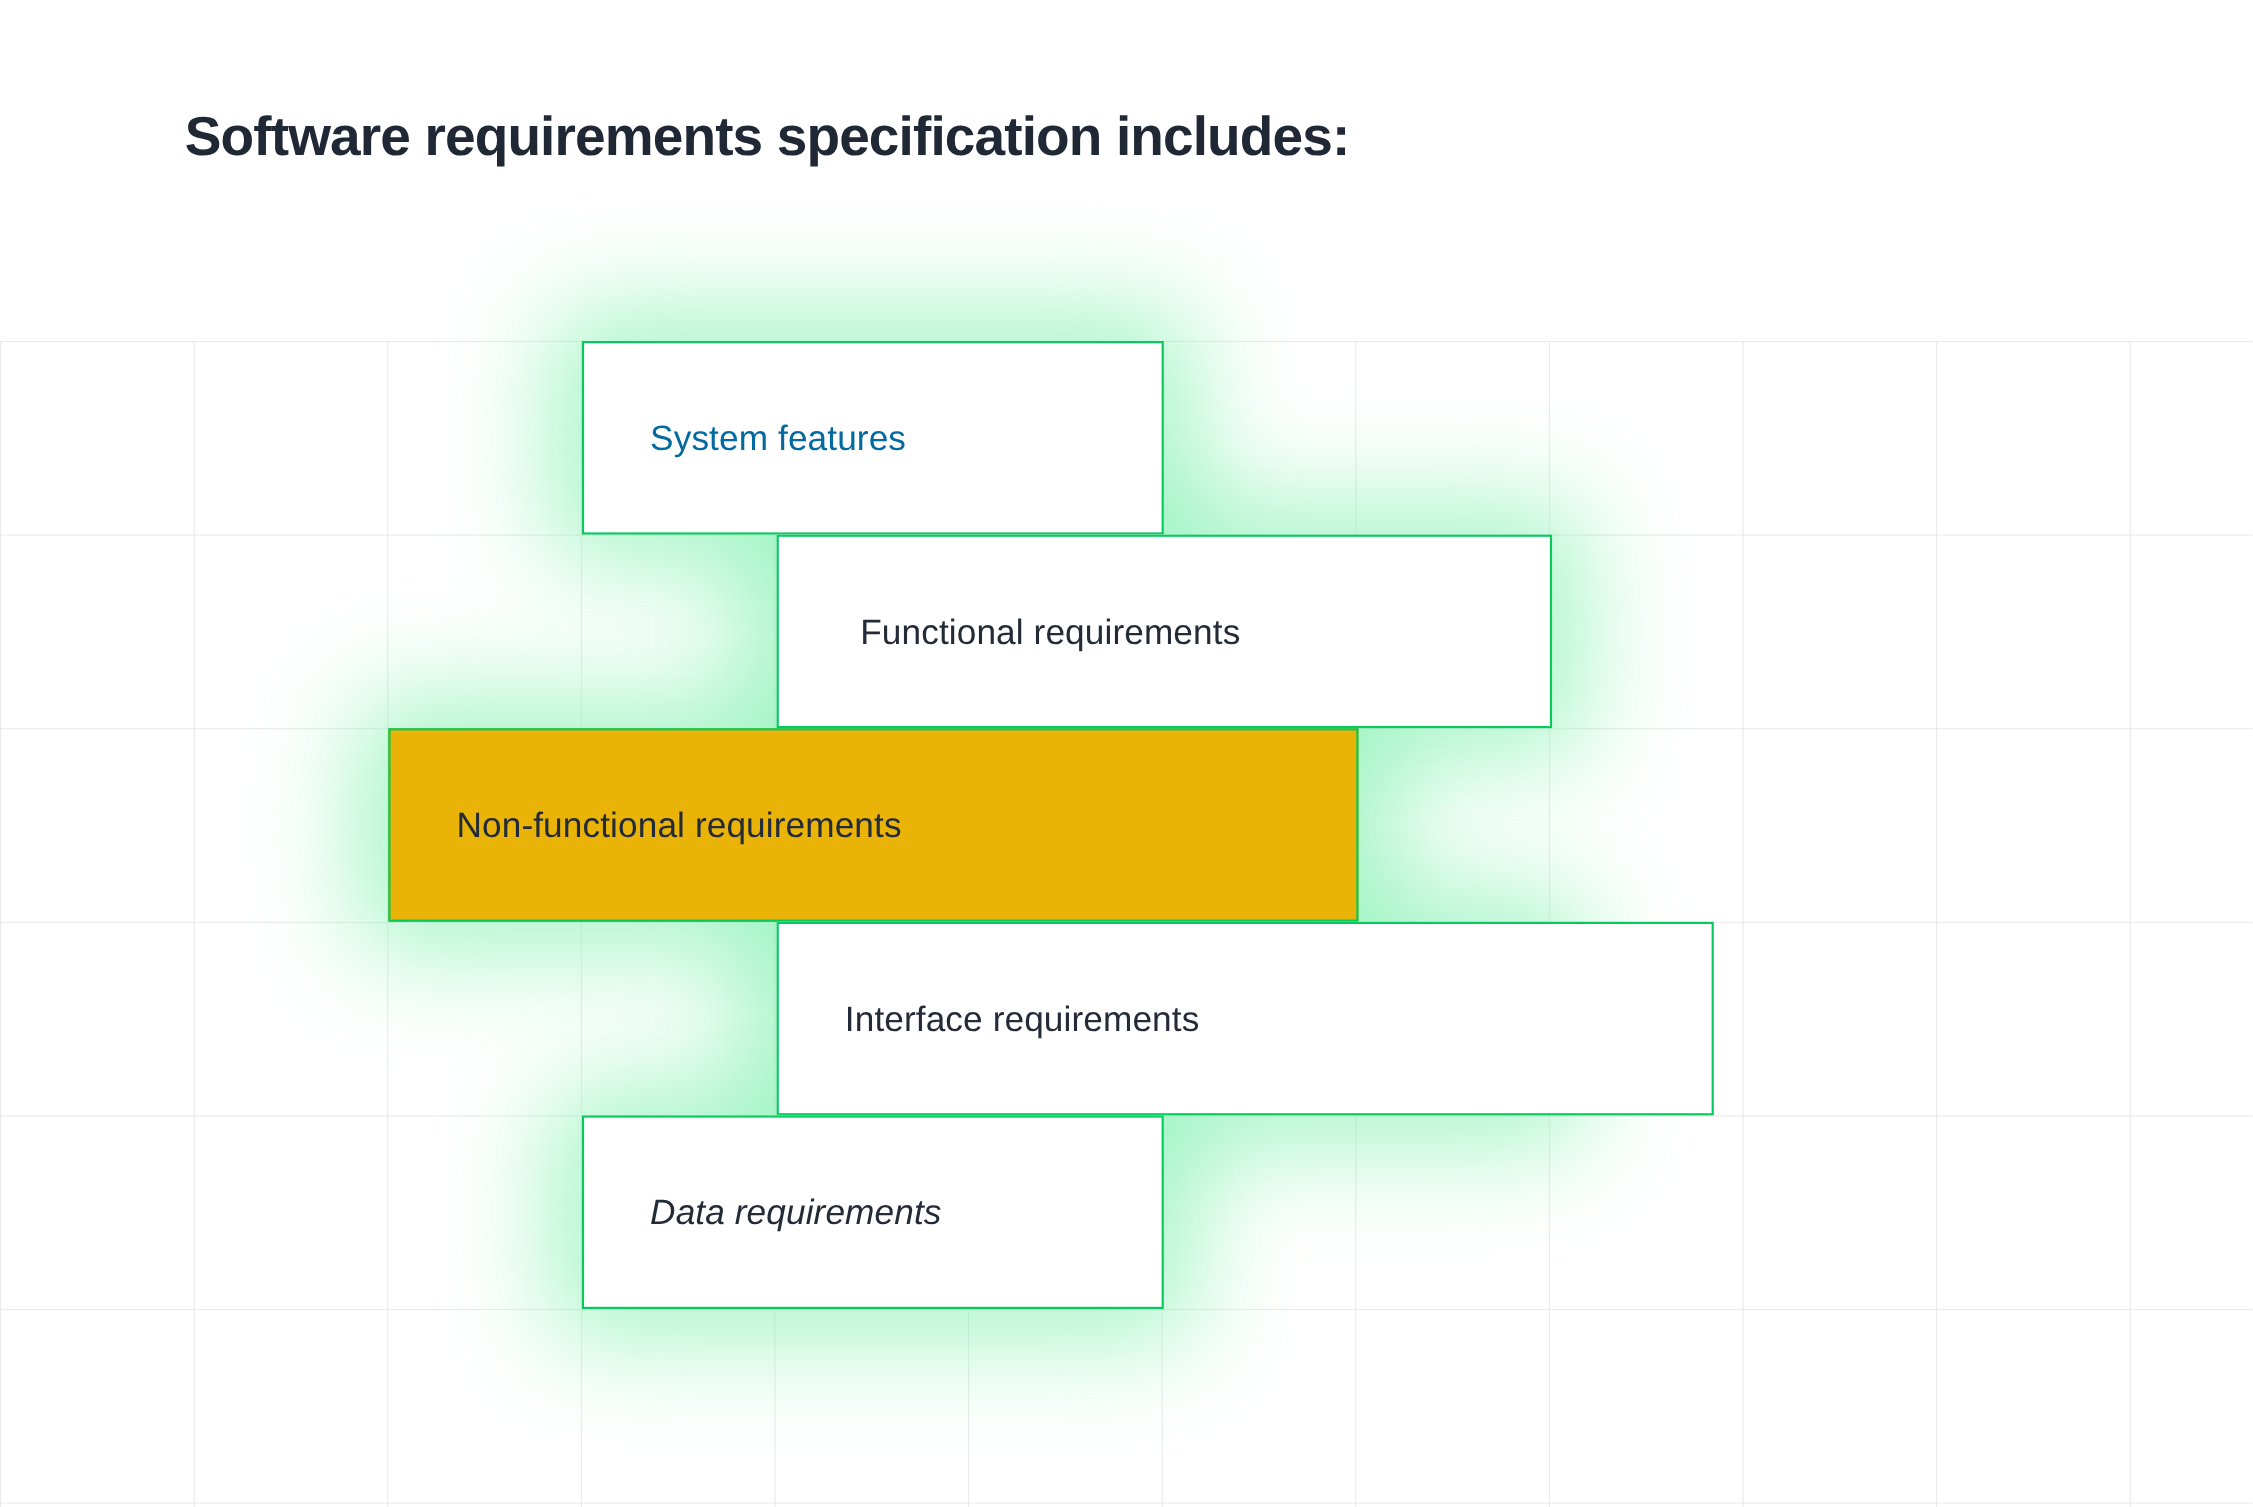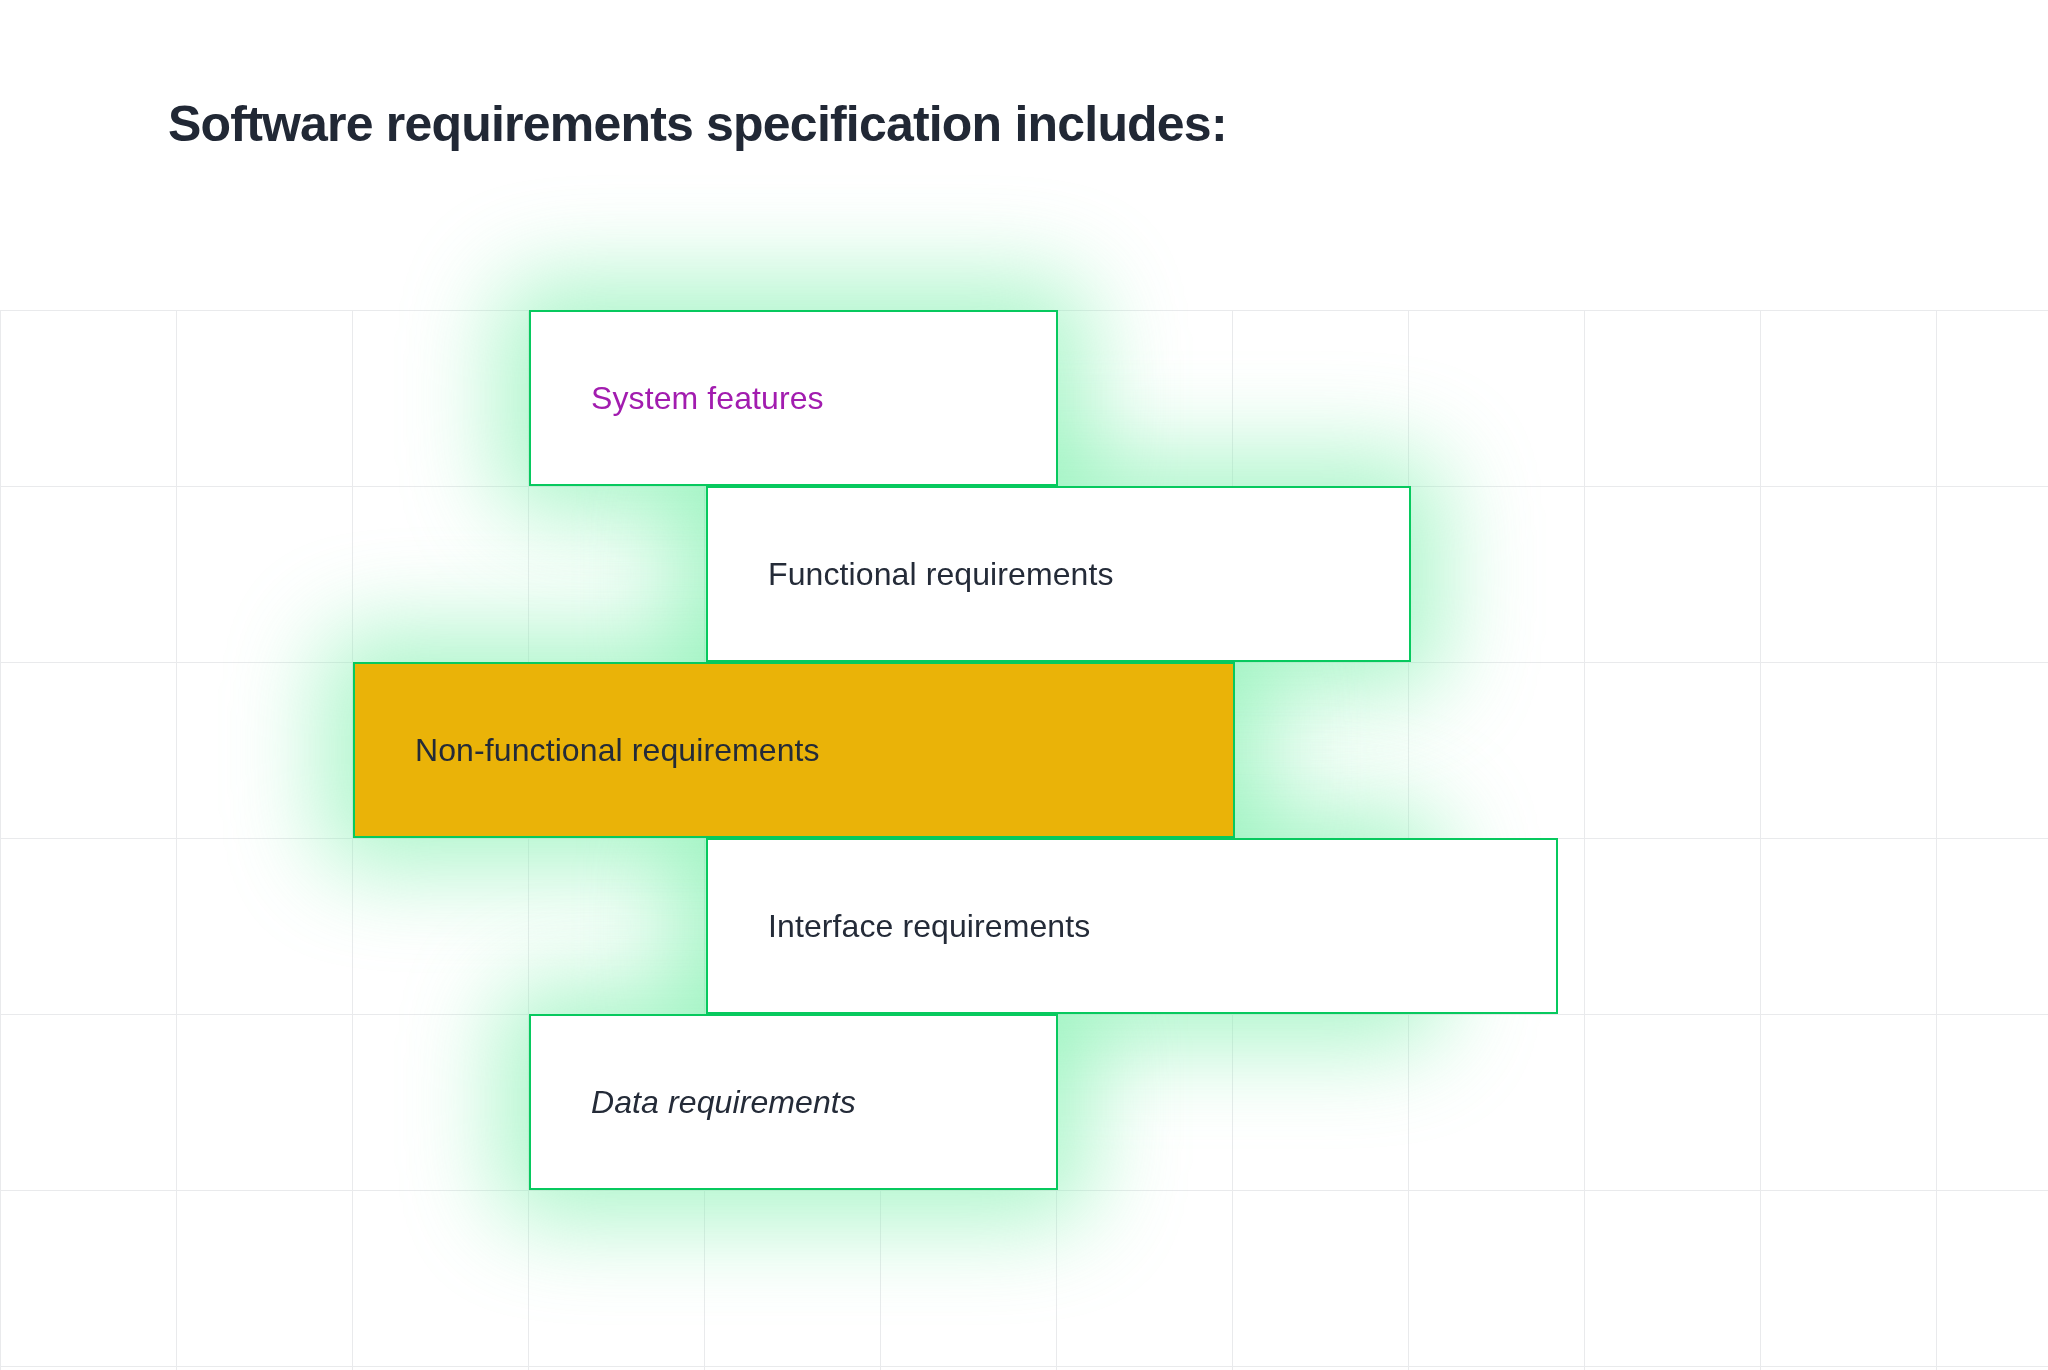--- a/index.html
+++ b/index.html
@@ -119,23 +119,23 @@
 <div class="glow-layer" id="glow-layer">
     <div class="glow" style="left: 495px; top: 276px; width: 597px; height: 244px; background: rgb(126, 240, 173);"></div>
     <div class="glow" style="left: 672px; top: 452px; width: 773px; height: 244px; background: rgb(126, 240, 173);"></div>
     <div class="glow" style="left: 319px; top: 628px; width: 950px; height: 244px; background: rgb(126, 240, 173);"></div>
     <div class="glow" style="left: 672px; top: 804px; width: 773px; height: 244px; background: rgb(126, 240, 173);"></div>
     <div class="glow" style="left: 495px; top: 980px; width: 597px; height: 244px; background: rgb(126, 240, 173);"></div>
   </div>
 
 <div id="boxes-root">
     <div class="box" style="left: 529px; top: 310px; width: 529px; height: 176px; border-color: rgb(7, 201, 94); background: rgb(255, 255, 255); z-index: 10;">
-      <span class="box-label" style="color: #a21caf;">System features</span>
+      <span class="box-label" style="color: #0369a1;">System features</span>
     </div>
-    <div class="box" style="left: 706px; top: 486px; width: 705px; height: 176px; border-color: rgb(7, 201, 94); background: rgb(255, 255, 255); z-index: 11;">
+    <div class="box" style="left: 706px; top: 486px; width: 705px; height: 176px; border-color: rgb(7, 201, 94); background: rgb(255, 255, 255); z-index: 11; padding-left: 14px;">
       <span class="box-label" style="color: rgb(36, 43, 56);">Functional requirements</span>
     </div>
     <div class="box" style="left: 353px; top: 662px; width: 882px; height: 176px; border-color: rgb(7, 201, 94); background: #eab308; z-index: 12;">
       <span class="box-label" style="color: rgb(36, 43, 56);">Non-functional requirements</span>
     </div>
     <div class="box" style="left: 706px; top: 838px; width: 852px; height: 176px; border-color: rgb(7, 201, 94); background: rgb(255, 255, 255); z-index: 13;">
       <span class="box-label" style="color: rgb(36, 43, 56);">Interface requirements</span>
     </div>
     <div class="box" style="left: 529px; top: 1014px; width: 529px; height: 176px; border-color: rgb(7, 201, 94); background: rgb(255, 255, 255); z-index: 14;">
       <span class="box-label" style="color: rgb(36, 43, 56); font-style: italic;">Data requirements</span>

